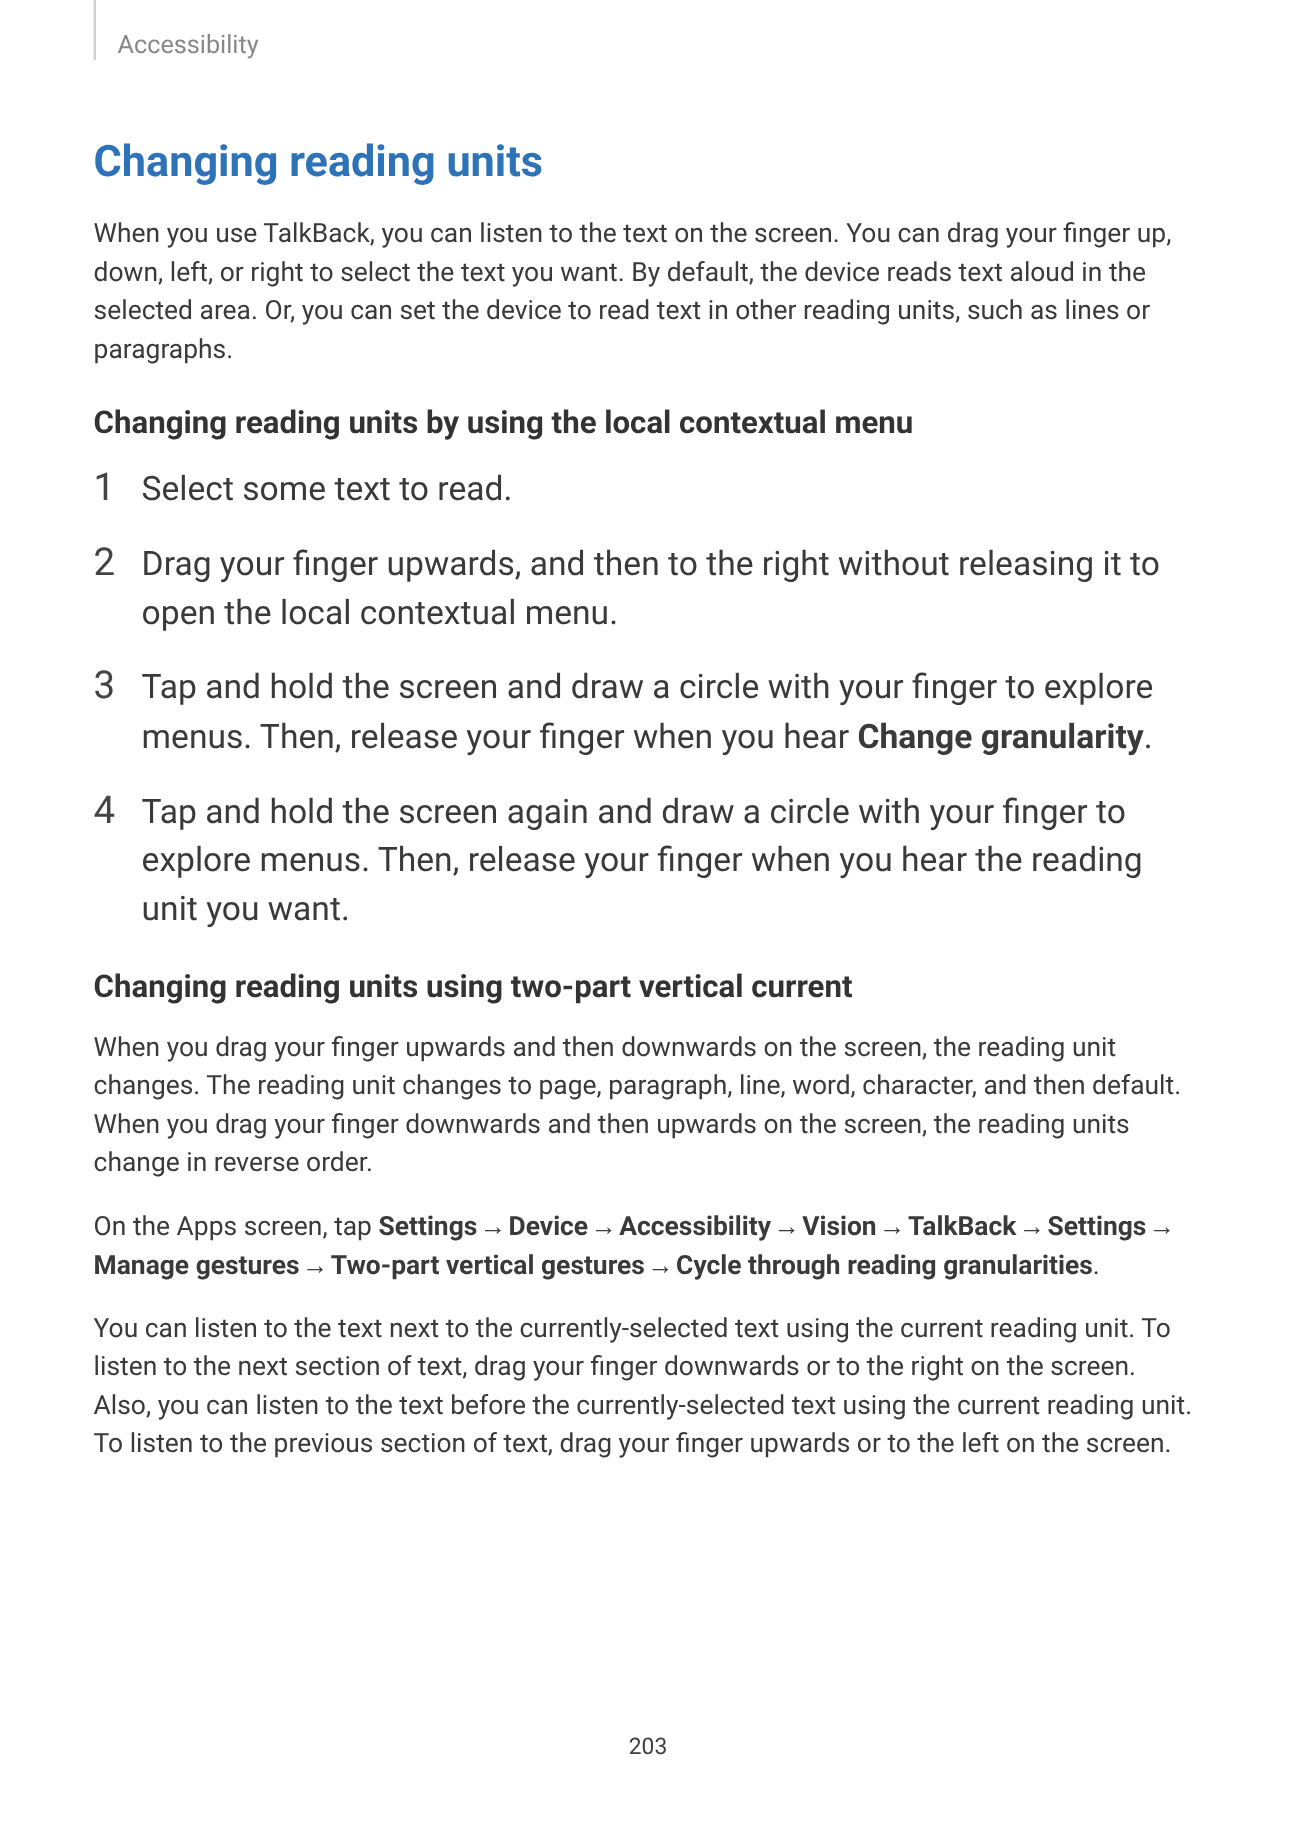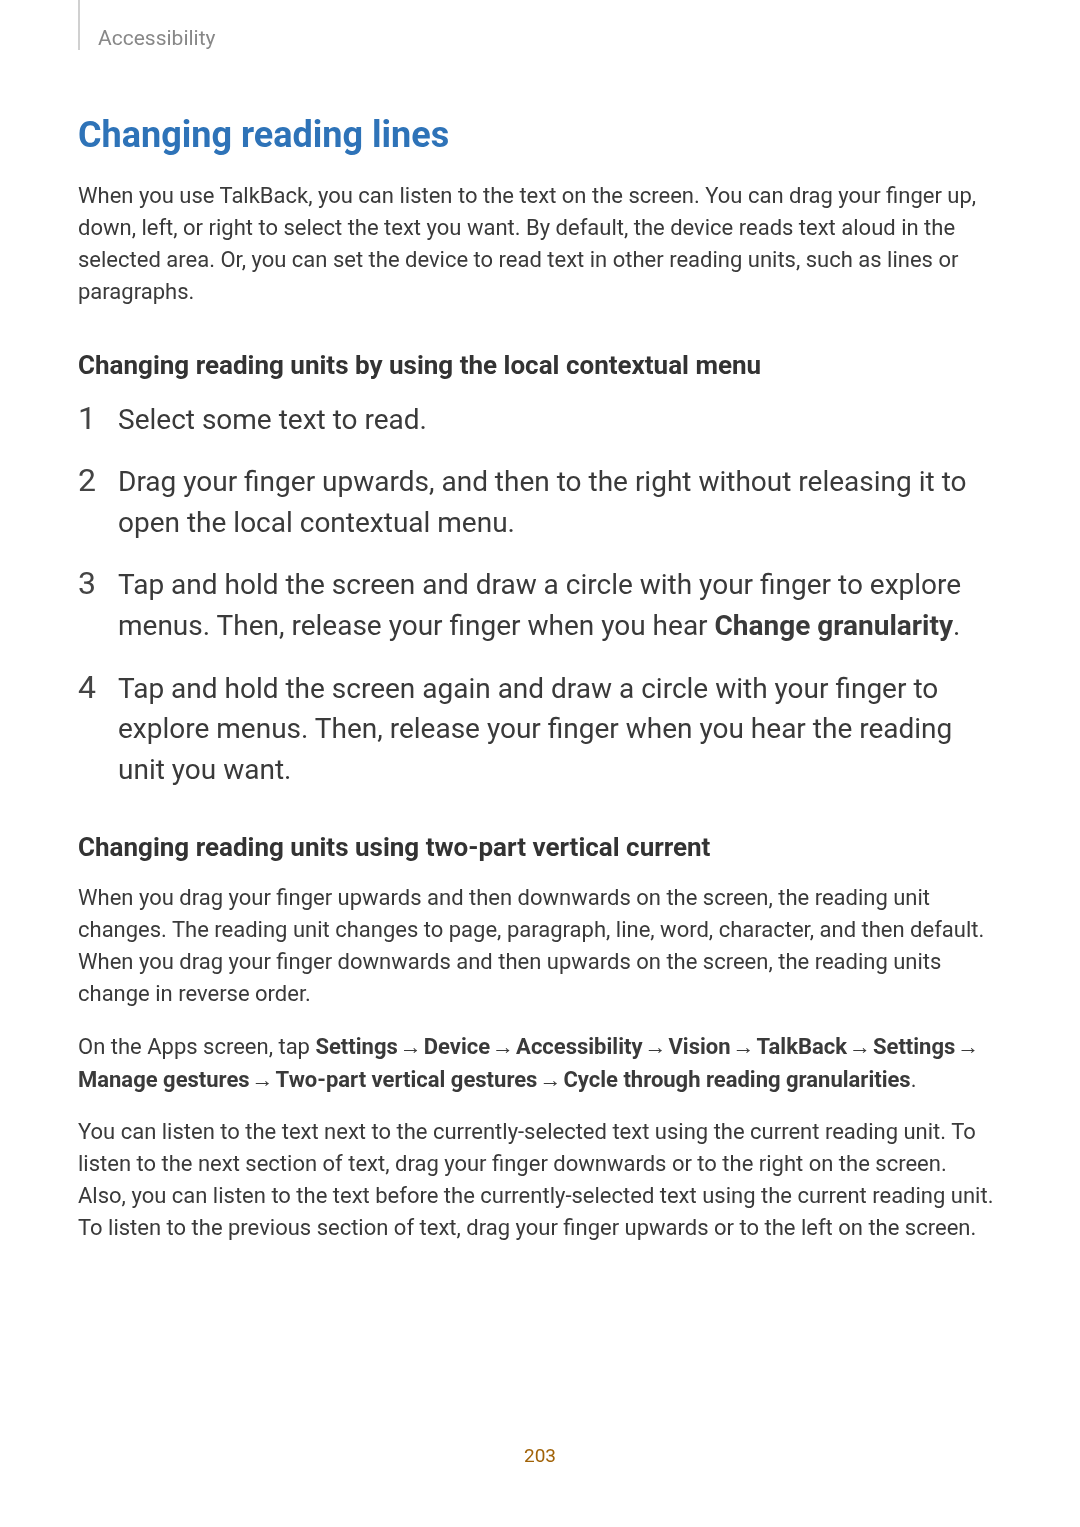--- a/index.html
+++ b/index.html
@@ -48,21 +48,21 @@
       font-size: 22px;
       line-height: 1.45;
       color: #3a3a3a;
       margin-bottom: 20px;
       font-weight: 400;
     }
     .sub-heading {
       font-size: 26px;
       font-weight: 700;
       color: #333;
-      margin-top: 42px;
+      margin-top: 30px;
       margin-bottom: 20px;
     }
     .step {
       display: flex;
       align-items: baseline;
       margin-bottom: 22px;
     }
     .step-num {
       font-size: 32px;
       font-weight: 400;
@@ -93,31 +93,31 @@
       display: inline-block;
       margin: 0 2px;
     }
     .page-number {
       position: absolute;
       bottom: 60px;
       left: 0;
       width: 100%;
       text-align: center;
       font-size: 19px;
-      color: #a16207;
+      color: #404040;
     }
   </style>
 </head>
 <body>
 
 <div class="page-margin-line"></div>
 <div class="header-label">Accessibility</div>
 
 <div class="content">
-  <h1 class="section-title">Changing reading lines</h1>
+  <h1 class="section-title">Changing reading units</h1>
 
   <p class="body-text">When you use TalkBack, you can listen to the text on the screen. You can drag your finger up, down, left, or right to select the text you want. By default, the device reads text aloud in the selected area. Or, you can set the device to read text in other reading units, such as lines or paragraphs.</p>
 
   <h2 class="sub-heading">Changing reading units by using the local contextual menu</h2>
 
   <div class="step">
     <div class="step-num">1</div>
     <div class="step-text">Select some text to read.</div>
   </div>
 

